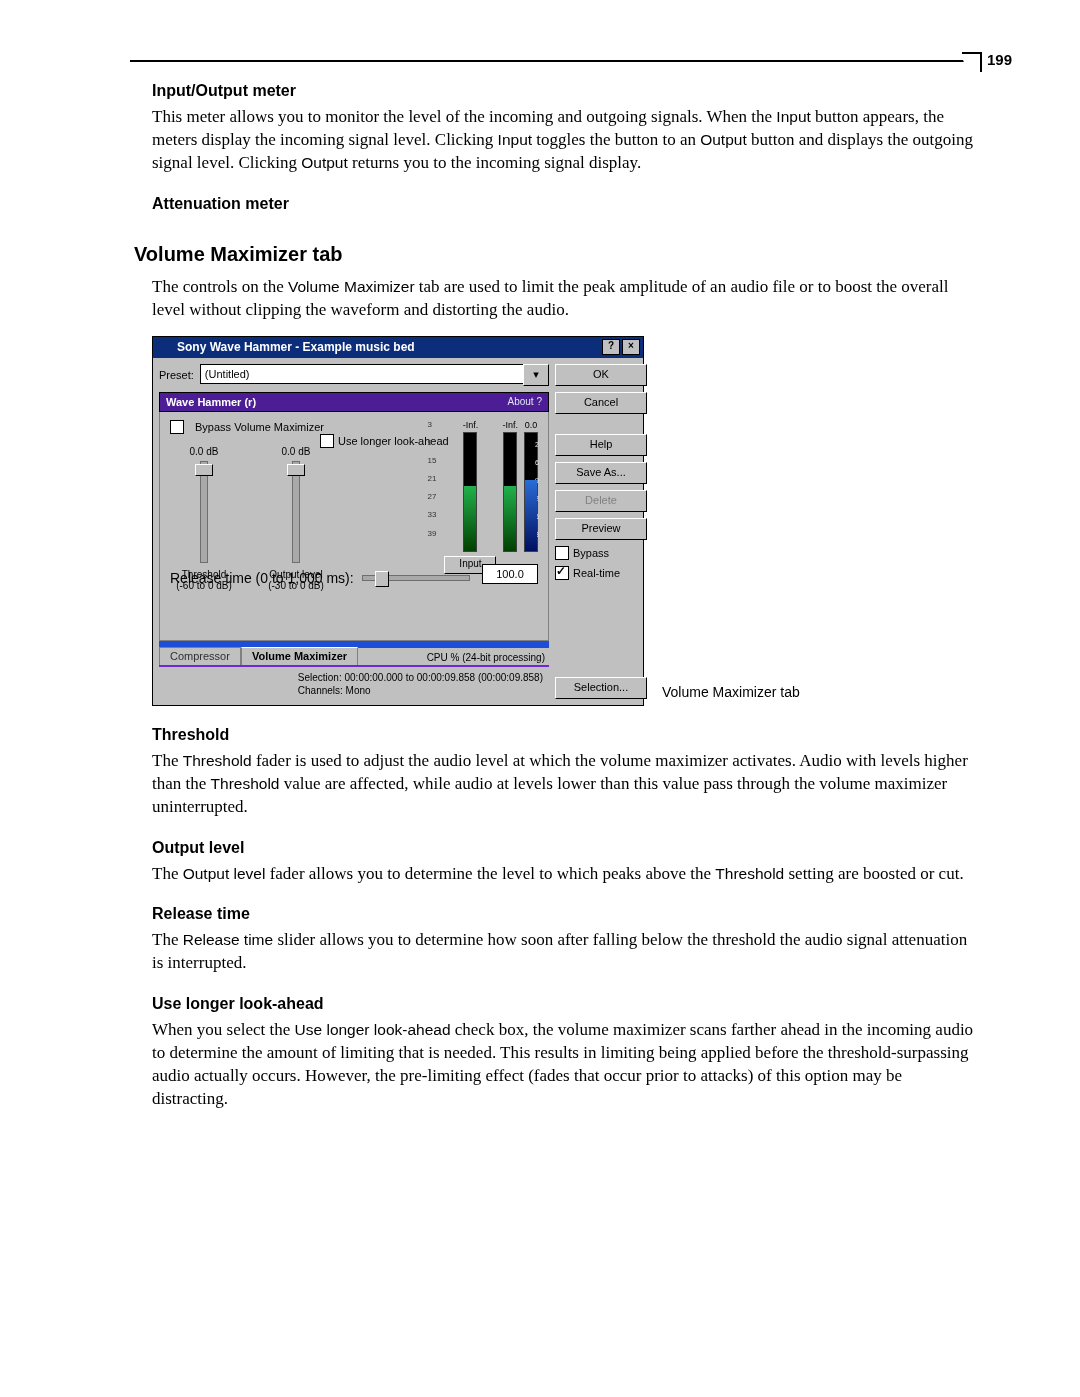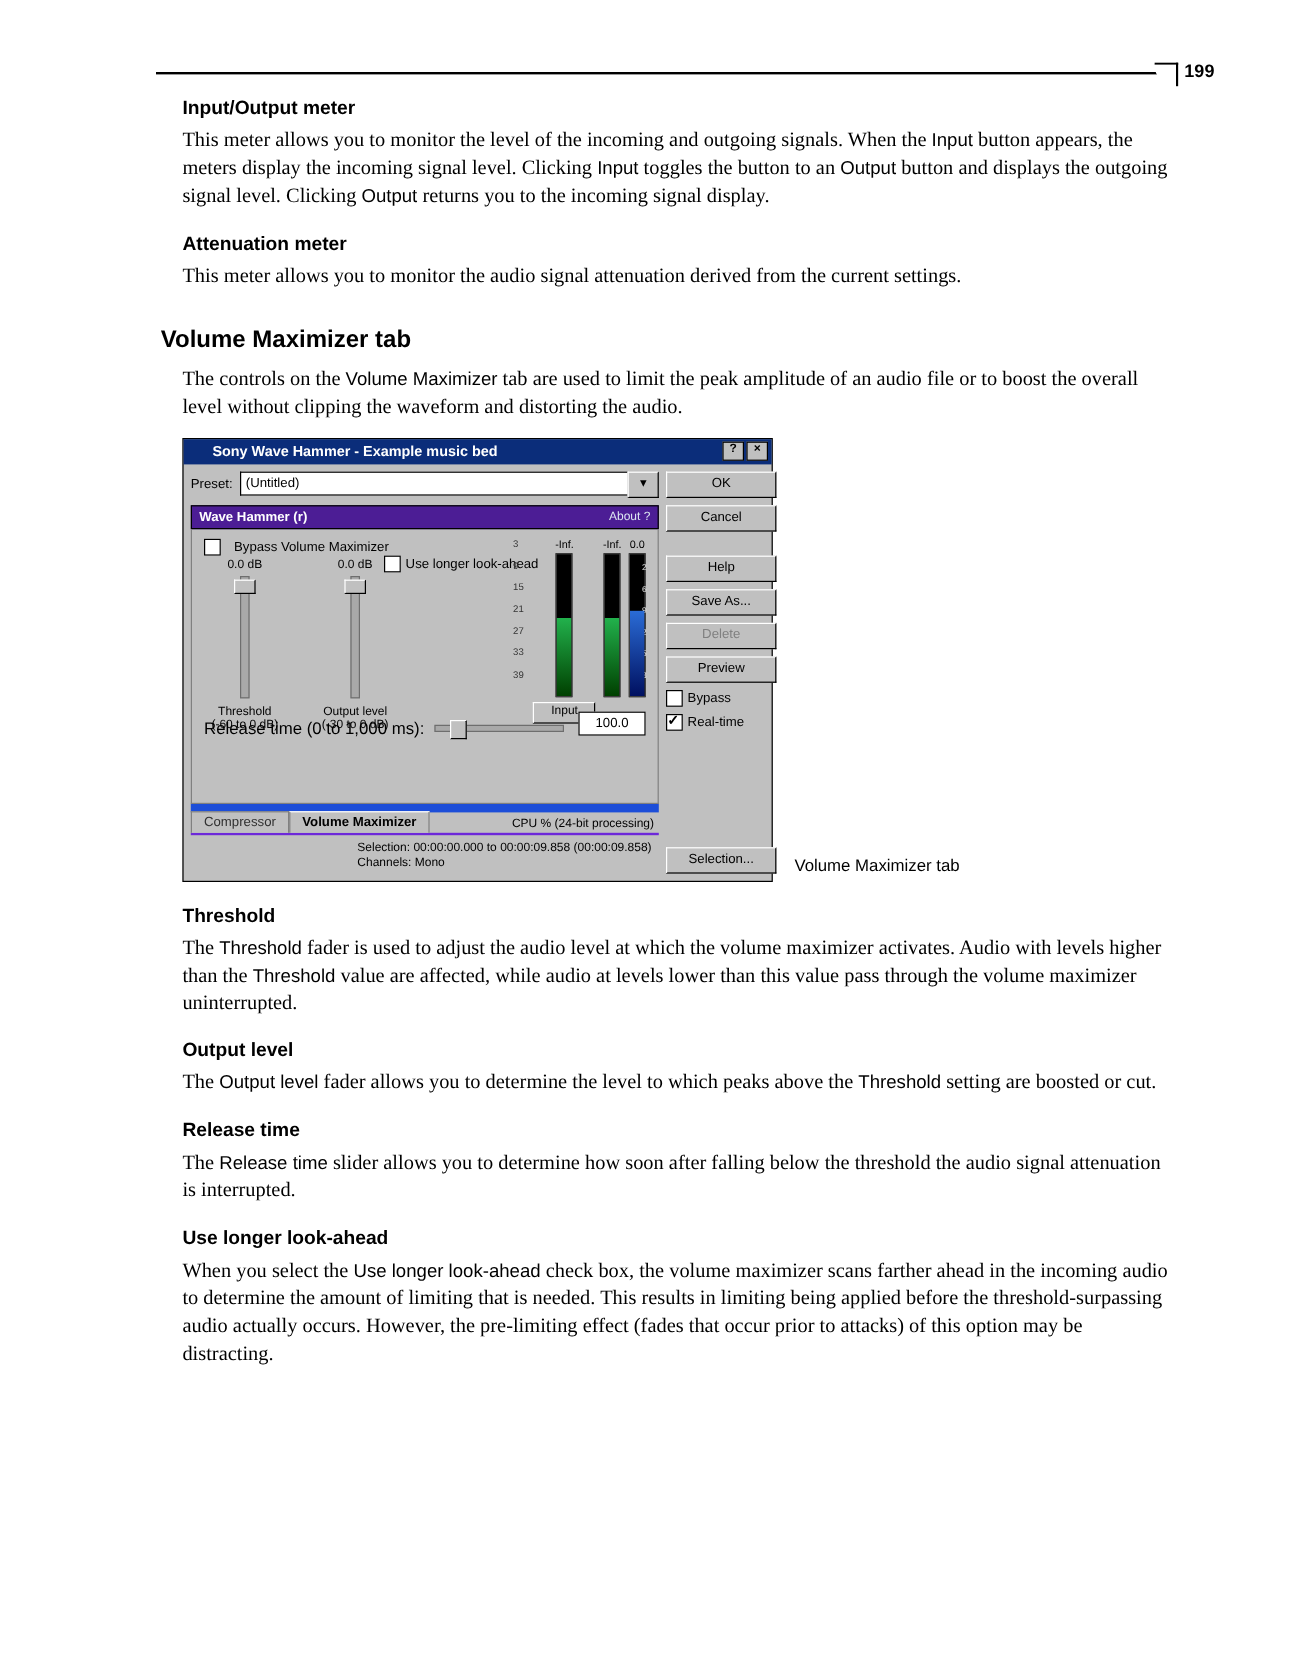--- a/index.html
+++ b/index.html
@@ -147,21 +147,20 @@
     <div class="pnum">199</div>
   </div>
 
   <div class="col">
     <h4 class="sans">Input/Output meter</h4>
     <p class="body">
       <span>This meter allows you to monitor the level of the incoming and outgoing signals. When the </span><span class="ui">Input</span><span> button appears, the meters display the incoming signal level. Clicking </span><span class="ui">Input</span><span> toggles the button to an </span><span class="ui">Output</span><span> button and displays the outgoing signal level. Clicking </span><span class="ui">Output</span><span> returns you to the incoming signal display.</span>
     </p>
 
     <h4 class="sans">Attenuation meter</h4>
-    <p class="body">This meter allows you to monitor the audio signal attenuation derived from the current settings.</p>
   </div>
 
   <div class="col2">
     <h3 class="sans">Volume Maximizer tab</h3>
   </div>
   <div class="col">
     <p class="body">
       <span>The controls on the </span><span class="ui">Volume Maximizer</span><span> tab are used to limit the peak amplitude of an audio file or to boost the overall level without clipping the waveform and distorting the audio.</span>
     </p>
 
@@ -183,21 +182,21 @@
                 <div class="btn95 arrow">▾</div>
               </div>
             </div>
 
             <div class="tabstrip-top">
               <span class="tname">Wave Hammer (r)</span>
               <span class="about">About  ?</span>
             </div>
 
             <div class="panel">
-              <div class="chk" style="margin-bottom:2px;gap:11px;">
+              <div class="chk" style="margin-bottom:12px;gap:11px;">
                 <span class="chkbox"></span>
                 <span>Bypass Volume Maximizer</span>
               </div>
 
               <div class="sliders">
                 <div class="vslider">
                   <div class="val">0.0 dB</div>
                   <div class="track">
                       <div class="thumb" style="top:2px"></div>
                     </div>

